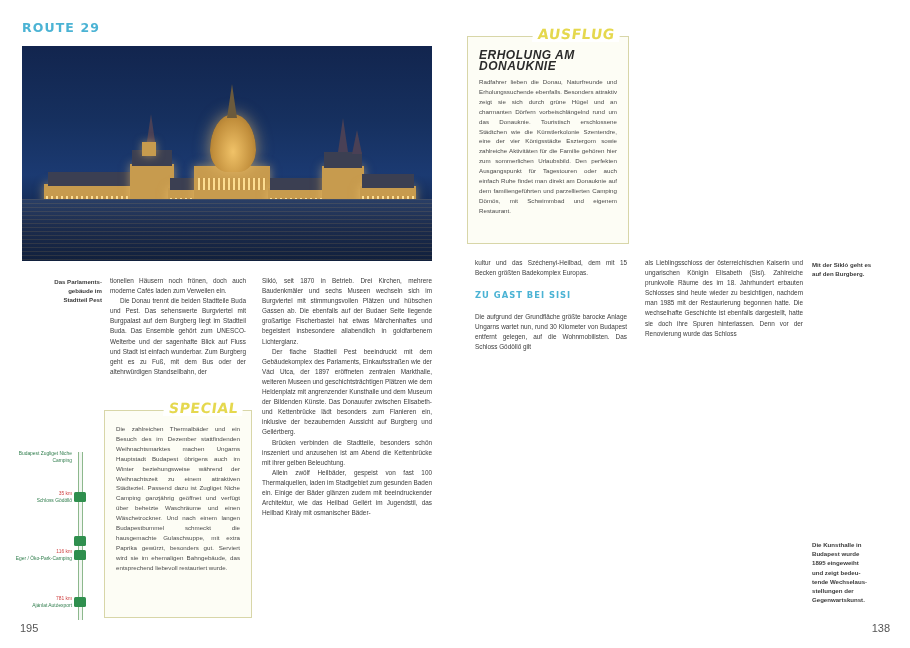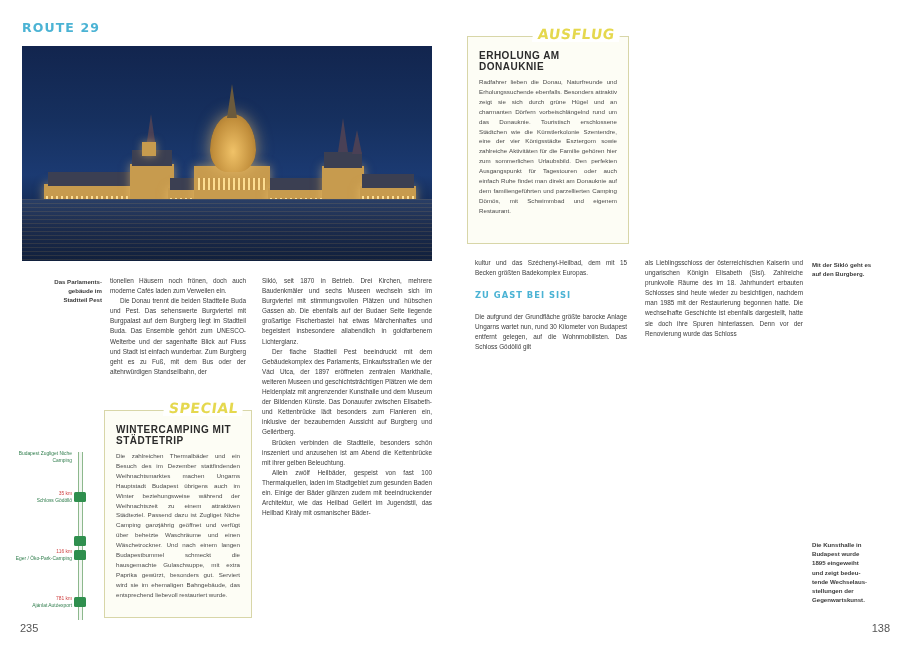--- a/index.html
+++ b/index.html
@@ -87,23 +87,24 @@
     padding: 13px 11px 10px 11px;
   }
   .infobox .tag {
     position:absolute; top:-11px; right:8px;
     font-size: 14px; font-weight:bold; letter-spacing:.6px;
     color:#e5d84e; font-family:"DejaVu Sans", sans-serif;
     background:#fff; padding:0 5px;
     transform: skewX(-8deg);
   }
   .infobox h3 {
-    font-size: 10px; line-height: 11px; font-weight:bold;
+    font-size: 12px; line-height: 11px; font-weight:bold;
     letter-spacing:.5px; color:#2b2b2b; margin-bottom: 5px;
     text-transform: uppercase;
+    font-style: italic;
   }
   .infobox .body {
     font-size: 6.2px; line-height: 9.9px; color:#4a4a4a; text-align: justify;
   }
 
   
   .subhead {
     position:absolute;
     font-size: 8.4px; font-weight:bold; letter-spacing:1px;
     color:#4bb3d4; font-family:"DejaVu Sans", sans-serif;
@@ -201,21 +202,20 @@
 gebäude im
 Stadtteil Pest</div>
 
     <div class="col" style="left:110px; top:276px; width:136px;">
       <p class="noindent">tionellen Häusern noch frönen, doch auch moderne Cafés laden zum Verweilen ein.</p>
       <p>Die Donau trennt die beiden Stadtteile Buda und Pest. Das sehenswerte Burgviertel mit Burgpalast auf dem Burgberg liegt im Stadtteil Buda. Das Ensemble gehört zum UNESCO-Welterbe und der sagenhafte Blick auf Fluss und Stadt ist einfach wunderbar. Zum Burgberg geht es zu Fuß, mit dem Bus oder der altehrwürdigen Standseilbahn, der</p>
     </div>
 
     <div class="infobox" style="left:104px; top:410px; width:148px; height:208px;">
       <div class="tag">SPECIAL</div>
-      <h3>WINTERCAMPING MIT STÄDTETRIP</h3>
       <div class="body">Die zahlreichen Thermalbäder und ein Besuch des im Dezember stattfindenden Weihnachtsmarktes machen Ungarns Hauptstadt Budapest übrigens auch im Winter beziehungsweise während der Weihnachtszeit zu einem attraktiven Städteziel. Passend dazu ist Zugliget Niche Camping ganzjährig geöffnet und verfügt über beheizte Waschräume und einen Wäschetrockner. Und nach einem langen Budapestbummel schmeckt die hausgemachte Gulaschsuppe, mit extra Paprika gewürzt, besonders gut. Serviert wird sie im ehemaligen Bahngebäude, das entsprechend liebevoll restauriert wurde.</div>
     </div>
 
     <div class="col" style="left:262px; top:276px; width:170px;">
       <p class="noindent">Sikló, seit 1870 in Betrieb. Drei Kirchen, mehrere Baudenkmäler und sechs Museen wechseln sich im Burgviertel mit stimmungsvollen Plätzen und hübschen Gassen ab. Die ebenfalls auf der Budaer Seite liegende großartige Fischerbastei hat etwas Märchenhaftes und begeistert insbesondere allabendlich in goldfarbenem Lichterglanz.</p>
       <p>Der flache Stadtteil Pest beeindruckt mit dem Gebäudekomplex des Parlaments, Einkaufsstraßen wie der Váci Utca, der 1897 eröffneten zentralen Markthalle, weiteren Museen und geschichtsträchtigen Plätzen wie dem Heldenplatz mit angrenzender Kunsthalle und dem Museum der Bildenden Künste. Das Donauufer zwischen Elisabeth- und Kettenbrücke lädt besonders zum Flanieren ein, inklusive der bezaubernden Aussicht auf Burgberg und Gellértberg.</p>
       <p>Brücken verbinden die Stadtteile, besonders schön inszeniert und anzusehen ist am Abend die Kettenbrücke mit ihrer gelben Beleuchtung.</p>
       <p>Allein zwölf Heilbäder, gespeist von fast 100 Thermalquellen, laden im Stadtgebiet zum gesunden Baden ein. Einige der Bäder glänzen zudem mit beeindruckender Architektur, wie das Heilbad Gellért im Jugendstil, das Heilbad Király mit osmanischer Bäder-</p>
     </div>
 
@@ -239,21 +239,21 @@
         <span class="name">Eger / Öko-Park-Camping</span>
       </div>
 
       <div class="stop" style="top:145px;"></div>
       <div class="rlabel" style="top:143px;">
         <span>781 km</span>
         <span class="name">Ajánlat Autóexport</span>
       </div>
     </div>
 
-    <div class="pagenum l">235</div>
+    <div class="pagenum l">195</div>
   </div>
 
   <div class="page page-right">
 
     <div class="infobox" style="left:12px; top:36px; width:162px; height:208px;">
       <div class="tag">AUSFLUG</div>
       <h3>ERHOLUNG AM DONAUKNIE</h3>
       <div class="body">Radfahrer lieben die Donau, Naturfreunde und Erholungssuchende ebenfalls. Besonders attraktiv zeigt sie sich durch grüne Hügel und an charmanten Dörfern vorbeischlängelnd rund um das Donauknie. Touristisch erschlossene Städtchen wie die Künstlerkolonie Szentendre, eine der vier Königsstädte Esztergom sowie zahlreiche Aktivitäten für die Familie gehören hier zum sommerlichen Urlaubsbild. Den perfekten Ausgangspunkt für Tagestouren oder auch einfach Ruhe findet man direkt am Donauknie auf dem familiengeführten und parzellierten Camping Dömös, mit Schwimmbad und eigenem Restaurant.</div>
     </div>
 

